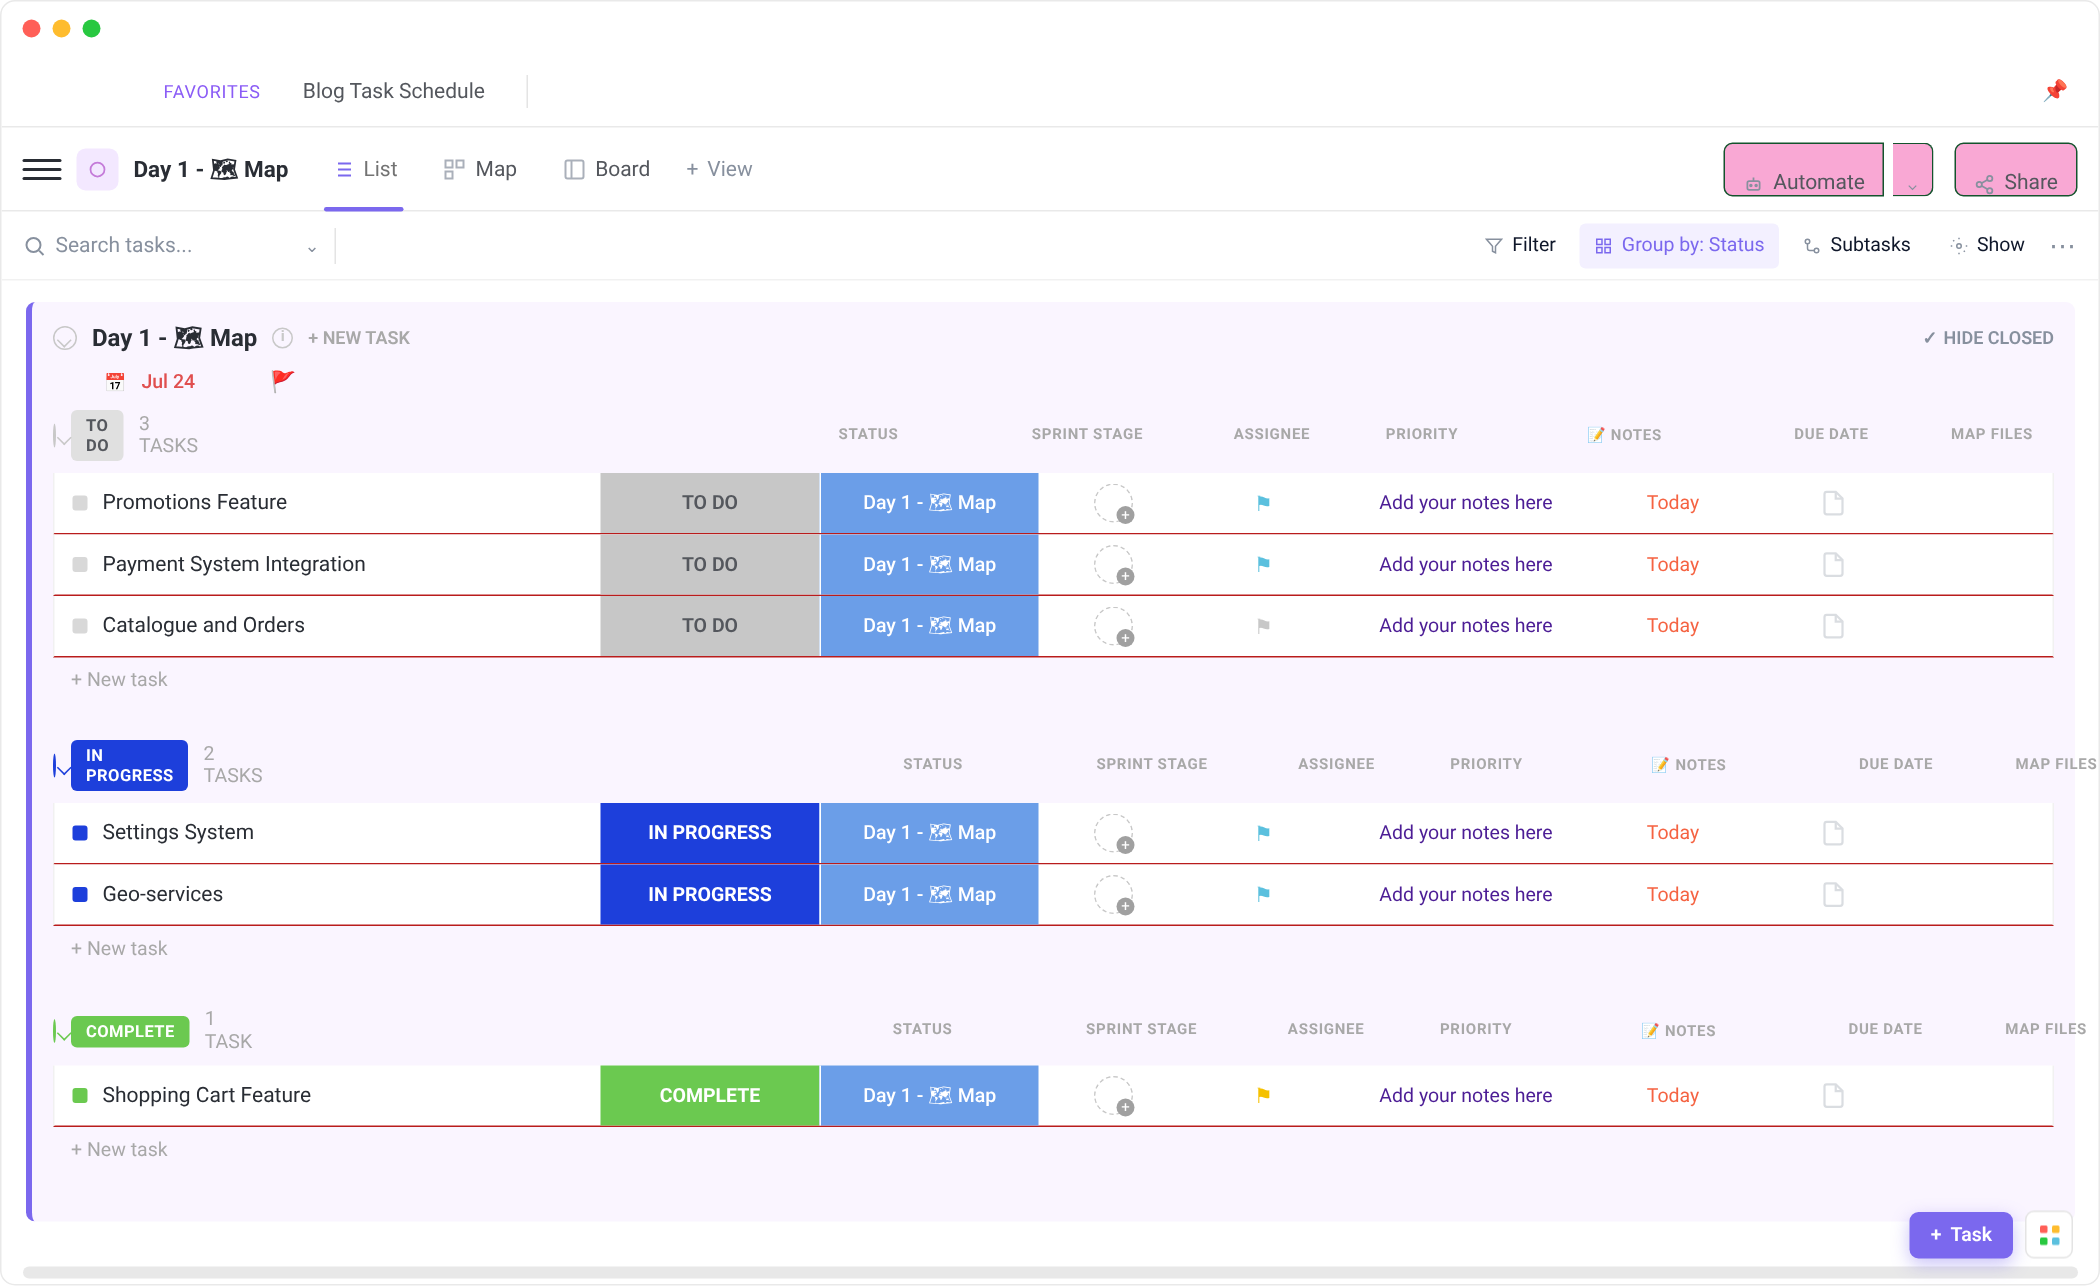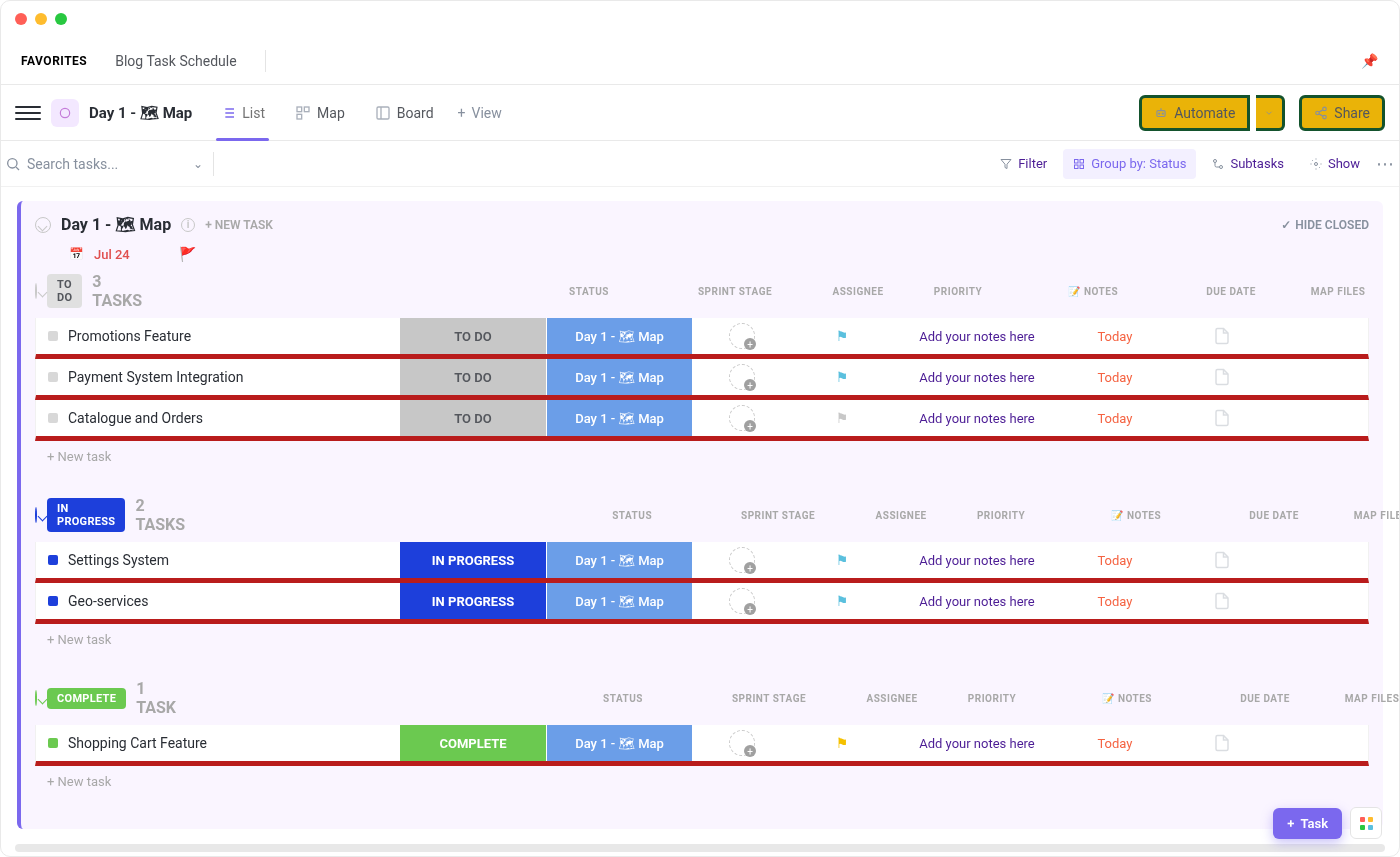--- a/index.html
+++ b/index.html
@@ -1,47 +1,47 @@
 <!DOCTYPE html>
 <html><head>
 <meta charset="utf-8">
 <style>
 *{box-sizing:border-box;margin:0;padding:0;font-family:-apple-system,BlinkMacSystemFont,"Segoe UI",Roboto,sans-serif}
 body{background:#fff;font-size:14px;color:#292d34;width:1400px;height:857px;overflow:hidden;border-radius:10px;border:1px solid #e9e9e9}
 .winbar{height:36px;display:flex;align-items:center;padding:0 14px;gap:8px}
 .dot{width:12px;height:12px;border-radius:50%}
 .red{background:#ff5f57}.yellow{background:#febc2e}.green{background:#28c840}
 .breadcrumb{height:48px;display:flex;align-items:center;padding:0 20px;gap:28px;border-bottom:1px solid #e9e9e9;position:relative}
-.breadcrumb .fav{color:#000000;font-size:12px;letter-spacing:.5px;font-weight:700;}
+.breadcrumb .fav{color:#8b5cf6;font-size:12px;letter-spacing:.5px;font-weight:400;margin-left:88px}
 .breadcrumb .bc-item{color:#54575d;font-size:14px}
 .breadcrumb .divider{width:1px;height:22px;background:#e4e4e4}
 .pin{position:absolute;right:20px;color:#7b68ee;font-size:14px}
 .tabbar{height:56px;display:flex;align-items:center;padding:0 14px;border-bottom:1px solid #e9e9e9;gap:6px}
 .hamburger{width:26px;height:26px;display:flex;flex-direction:column;justify-content:center;gap:4px;margin-right:4px}
 .hamburger span{height:2px;background:#292d34;border-radius:1px}
 .title-ico{width:28px;height:28px;border-radius:6px;background:#f3e8ff;display:flex;align-items:center;justify-content:center;margin-right:4px}
 .title-ico svg{width:14px;height:14px}
 .page-title{font-weight:700;font-size:15px;margin-right:10px}
 .tab{display:flex;align-items:center;gap:6px;padding:0 12px;height:56px;color:#54575d;font-size:14px;cursor:pointer;position:relative}
 .tab.active{color:#737373}
 .tab.active::after{content:"";position:absolute;bottom:0;left:8px;right:8px;height:3px;background:#7b68ee;border-radius:2px}
 .tab-ico{width:16px;height:16px;opacity:.7}
 .tab.active .tab-ico{opacity:1}
 .plus-view{display:flex;align-items:center;gap:6px;color:#87909e;font-size:14px;margin-left:6px}
 .spacer{flex:1}
-.btn{border:3px solid #14532d;border-radius:6px;height:36px;display:flex;align-items:center;padding:0 12px;gap:6px;color:#54575d;cursor:pointer;background:#eab308}
+.btn{border:1px solid #14532d;border-radius:6px;height:36px;display:flex;align-items:flex-end;padding:0 12px;gap:6px;color:#54575d;cursor:pointer;background:#f9a8d4}
 .btn.split{border-radius:6px 0 0 6px}
 .btn.chev{border-radius:0 6px 6px 0;border-left:0;padding:0 8px}
-.filterbar{height:46px;display:flex;align-items:center;padding:0 4px;gap:6px;border-bottom:1px solid #f1f1f1}
+.filterbar{height:46px;display:flex;align-items:center;padding:0 14px;gap:6px;border-bottom:1px solid #f1f1f1}
 .search-ico{width:16px;height:16px;color:#87909e}
 .search-input{border:none;outline:none;font-size:14px;color:#54575d;width:160px}
 .search-input::placeholder{color:#87909e}
 .chev-down{color:#87909e;font-size:12px}
 .fdivider{width:1px;height:24px;background:#e4e4e4;margin:0 4px}
-.fbtn{display:flex;align-items:center;gap:6px;padding:0 10px;height:30px;color:#4c1d95;font-size:13px;cursor:pointer;border-radius:4px}
+.fbtn{display:flex;align-items:center;gap:6px;padding:0 10px;height:30px;color:#0f172a;font-size:13px;cursor:pointer;border-radius:4px}
 .fbtn.active{background:#f3f0ff;color:#7b68ee}
 .more-ico{font-size:18px;color:#87909e;letter-spacing:1px}
 .content{padding:0 16px 80px;overflow-y:auto;height:671px;position:relative}
 .scrollbar-h{position:absolute;bottom:6px;left:14px;right:14px;height:8px;background:#d9d9d9;border-radius:4px;opacity:.6}
 .section{background:#faf5ff;border-radius:6px;margin-top:14px;padding:14px 14px 8px;border-left:4px solid #7b68ee}
 .sec-head{display:flex;align-items:center;gap:10px;margin-bottom:8px}
 .collapse-ico{width:16px;height:16px;border:1.5px solid #c8c8c8;border-radius:50%;position:relative}
 .collapse-ico::after{content:"";position:absolute;left:3px;top:5px;width:6px;height:6px;border-right:1.5px solid #c8c8c8;border-bottom:1.5px solid #c8c8c8;transform:rotate(45deg)}
 .sec-title{font-weight:700;font-size:16px}
 .info-ico{width:14px;height:14px;border:1.5px solid #c8c8c8;border-radius:50%;display:flex;align-items:center;justify-content:center;color:#c8c8c8;font-size:10px;font-weight:700}
@@ -51,31 +51,31 @@
 .date-row .cal-ico{color:#e04f4f;font-size:12px}
 .date-row .date{color:#e04f4f;font-size:13px;font-weight:500}
 .date-row .flag{color:#e04f4f;font-size:14px;margin-left:40px}
 .desc{border-left:3px solid #d1d1d1;padding:4px 0 4px 10px;margin:6px 0 36px 24px;font-style:italic;color:#3d3d3d;font-size:15px}
 .group{margin-bottom:24px}
 .group-head{display:flex;align-items:center;gap:10px;padding:0 0 8px}
 .status-pill{padding:4px 10px;border-radius:4px;font-size:11px;font-weight:700;letter-spacing:.3px}
 .pill-todo{background:#e0e0e0;color:#54575d}
 .pill-inprogress{background:#1d3fdb;color:#fff}
 .pill-complete{background:#6bc950;color:#fff}
-.task-count{color:#a8a8a8;font-size:16px;font-weight:700}
+.task-count{color:#a8a8a8;font-size:13px;font-weight:400}
 .col-headers{display:flex;font-size:10px;color:#a8a8a8;font-weight:700;letter-spacing:.5px;padding:4px 0;text-align:center}
 .col-name{width:364px}
 .col-status{width:146px}
 .col-sprint{width:146px}
 .col-assignee{width:100px}
 .col-priority{width:100px}
 .col-notes{width:170px}
 .col-due{width:106px}
 .col-files{width:108px}
-.row{display:flex;align-items:flex-start;height:41px;background:#fff;border-bottom:5px solid #b91c1c;border-left:1px solid #f1f1f1;border-right:1px solid #f1f1f1}
+.row{display:flex;align-items:flex-start;height:41px;background:#fff;border-bottom:1px solid #b91c1c;border-left:1px solid #f1f1f1;border-right:1px solid #f1f1f1}
 .row:first-of-type{border-top:1px solid #f1f1f1}
 .c{display:flex;align-items:center;justify-content:center;height:100%}
 .c-name{width:364px;justify-content:flex-start;padding-left:12px;gap:10px}
 .sq{width:10px;height:10px;border-radius:2px}
 .sq-grey{background:#d8d8d8}
 .sq-blue{background:#1d3fdb}
 .sq-green{background:#6bc950}
 .task-title{font-size:14px;color:#292d34}
 .c-status{width:146px;color:#fff;font-size:13px;font-weight:700}
 .st-todo{background:#c7c7c7;color:#54575d;font-weight:600}

